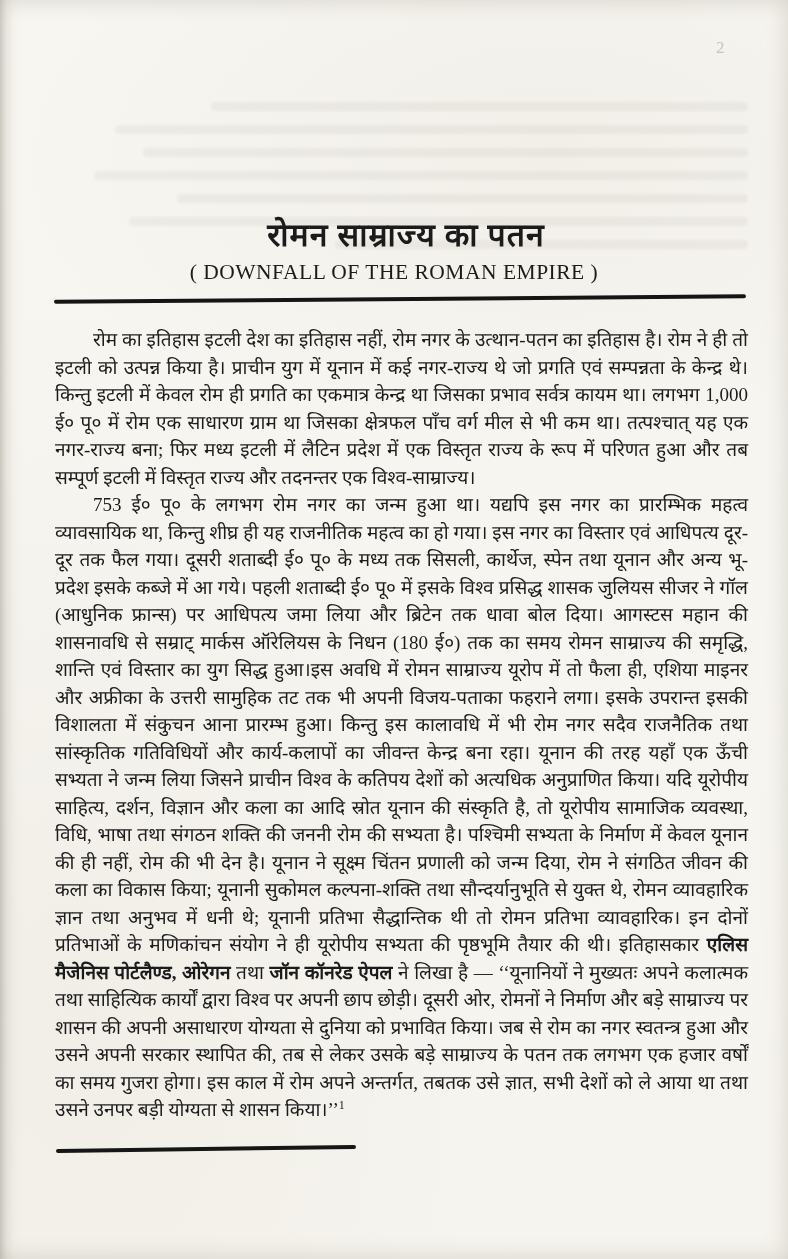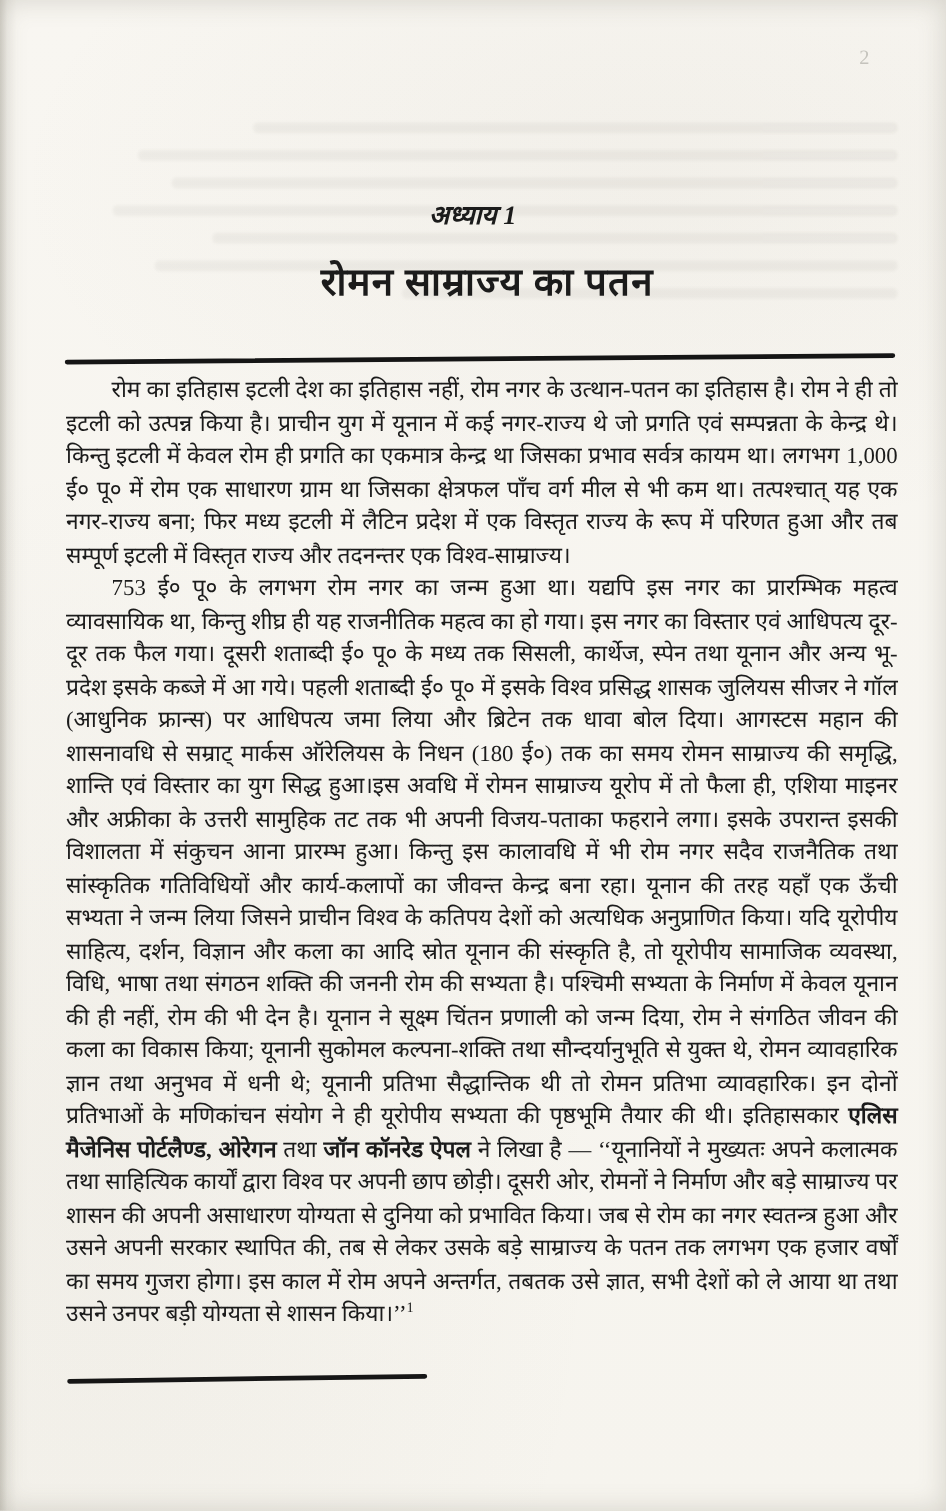--- a/index.html
+++ b/index.html
@@ -72,21 +72,21 @@
   .title-rule {
     position: absolute;
     top: 297px; left: 54px;
     width: 692px; height: 4px;
     background: #151515;
     transform: rotate(-0.45deg);
     border-radius: 2px;
   }
   .content {
     position: absolute;
-    top: 312px; left: 55px;
+    top: 326px; left: 55px;
     width: 693px;
     font-size: 19px;
     line-height: 27.5px;
     text-align: justify;
   }
   .content p {
     margin: 0;
     text-indent: 38px;
   }
   .content p + p {
@@ -123,24 +123,24 @@
     <div class="bl" style="width:92%"></div>
     <div class="bl" style="width:88%"></div>
     <div class="bl" style="width:95%"></div>
     <div class="bl" style="width:83%"></div>
     <div class="bl" style="width:90%"></div>
     <div class="bl" style="width:60%"></div>
   </div>
 
   <div class="ghost-pagenum">2</div>
 
-  <div class="chapter-label">अध्याय 1</div>
 
   <h1 class="main-title" style="margin:0">रोमन साम्राज्य का पतन</h1>
 
+  <div class="sub-title">( DOWNFALL OF THE ROMAN EMPIRE )</div>
 
   <div class="title-rule"></div>
 
   <div class="content">
     <p>रोम का इतिहास इटली देश का इतिहास नहीं, रोम नगर के उत्थान-पतन का इतिहास है। रोम ने ही तो इटली को उत्पन्न किया है। प्राचीन युग में यूनान में कई नगर-राज्य थे जो प्रगति एवं सम्पन्नता के केन्द्र थे। किन्तु इटली में केवल रोम ही प्रगति का एकमात्र केन्द्र था जिसका प्रभाव सर्वत्र कायम था। लगभग 1,000 ई० पू० में रोम एक साधारण ग्राम था जिसका क्षेत्रफल पाँच वर्ग मील से भी कम था। तत्पश्चात् यह एक नगर-राज्य बना; फिर मध्य इटली में लैटिन प्रदेश में एक विस्तृत राज्य के रूप में परिणत हुआ और तब सम्पूर्ण इटली में विस्तृत राज्य और तदनन्तर एक विश्व-साम्राज्य।</p>
     <p><span>753 ई० पू० के लगभग रोम नगर का जन्म हुआ था। यद्यपि इस नगर का प्रारम्भिक महत्व व्यावसायिक था, किन्तु शीघ्र ही यह राजनीतिक महत्व का हो गया। इस नगर का विस्तार एवं आधिपत्य दूर-दूर तक फैल गया। दूसरी शताब्दी ई० पू० के मध्य तक सिसली, कार्थेज, स्पेन तथा यूनान और अन्य भू-प्रदेश इसके कब्जे में आ गये। पहली शताब्दी ई० पू० में इसके विश्व प्रसिद्ध शासक जुलियस सीजर ने गॉल (आधुनिक फ्रान्स) पर आधिपत्य जमा लिया और ब्रिटेन तक धावा बोल दिया। आगस्टस महान की शासनावधि से सम्राट् मार्कस ऑरेलियस के निधन (180 ई०) तक का समय रोमन साम्राज्य की समृद्धि, शान्ति एवं विस्तार का युग सिद्ध हुआ।इस अवधि में रोमन साम्राज्य यूरोप में तो फैला ही, एशिया माइनर और अफ्रीका के उत्तरी सामुहिक तट तक भी अपनी विजय-पताका फहराने लगा। इसके उपरान्त इसकी विशालता में संकुचन आना प्रारम्भ हुआ। किन्तु इस कालावधि में भी रोम नगर सदैव राजनैतिक तथा सांस्कृतिक गतिविधियों और कार्य-कलापों का जीवन्त केन्द्र बना रहा। यूनान की तरह यहाँ एक ऊँची सभ्यता ने जन्म लिया जिसने प्राचीन विश्व के कतिपय देशों को अत्यधिक अनुप्राणित किया। यदि यूरोपीय साहित्य, दर्शन, विज्ञान और कला का आदि स्रोत यूनान की संस्कृति है, तो यूरोपीय सामाजिक व्यवस्था, विधि, भाषा तथा संगठन शक्ति की जननी रोम की सभ्यता है। पश्चिमी सभ्यता के निर्माण में केवल यूनान की ही नहीं, रोम की भी देन है। यूनान ने सूक्ष्म चिंतन प्रणाली को जन्म दिया, रोम ने संगठित जीवन की कला का विकास किया; यूनानी सुकोमल कल्पना-शक्ति तथा सौन्दर्यानुभूति से युक्त थे, रोमन व्यावहारिक ज्ञान तथा अनुभव में धनी थे; यूनानी प्रतिभा सैद्धान्तिक थी तो रोमन प्रतिभा व्यावहारिक। इन दोनों प्रतिभाओं के मणिकांचन संयोग ने ही यूरोपीय सभ्यता की पृष्ठभूमि तैयार की थी। इतिहासकार </span><b>एलिस मैजेनिस पोर्टलैण्ड, ओरेगन</b><span> तथा </span><b>जॉन कॉनरेड ऐपल</b><span> ने लिखा है — ‘‘यूनानियों ने मुख्यतः अपने कलात्मक तथा साहित्यिक कार्यों द्वारा विश्व पर अपनी छाप छोड़ी। दूसरी ओर, रोमनों ने निर्माण और बड़े साम्राज्य पर शासन की अपनी असाधारण योग्यता से दुनिया को प्रभावित किया। जब से रोम का नगर स्वतन्त्र हुआ और उसने अपनी सरकार स्थापित की, तब से लेकर उसके बड़े साम्राज्य के पतन तक लगभग एक हजार वर्षों का समय गुजरा होगा। इस काल में रोम अपने अन्तर्गत, तबतक उसे ज्ञात, सभी देशों को ले आया था तथा उसने उनपर बड़ी योग्यता से शासन किया।’’</span><sup class="fn-ref">1</sup></p>
   </div>
 
   <div class="footnote-rule"></div>
 

